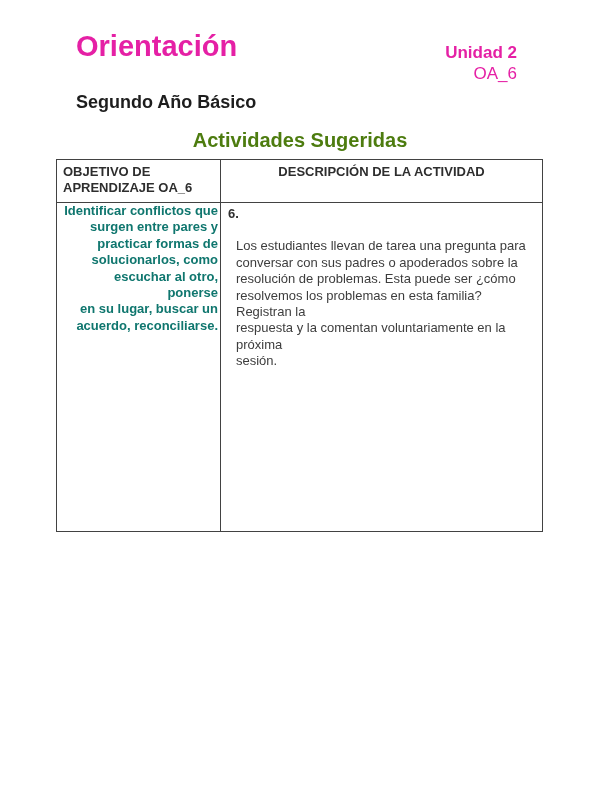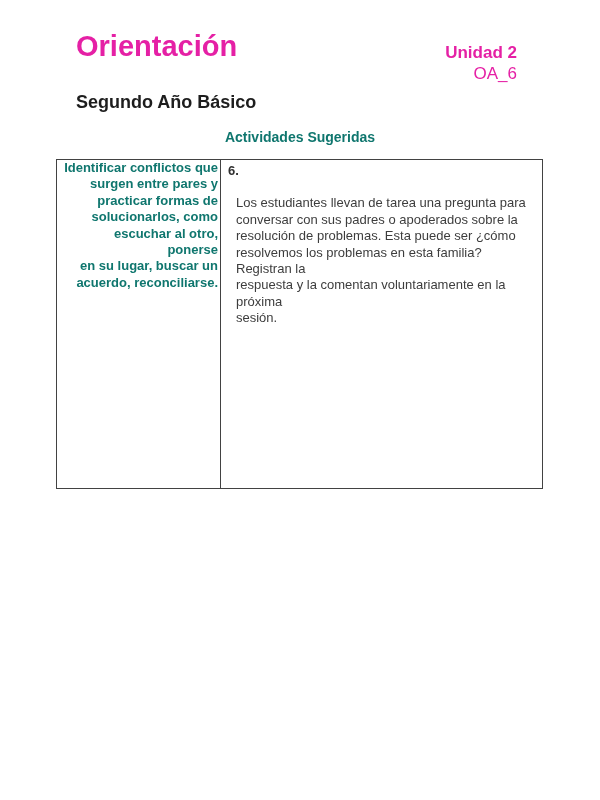--- a/index.html
+++ b/index.html
@@ -33,22 +33,22 @@
     color:var(--magenta);text-align:right;
   }
   .oa-label{
     position:absolute;right:83px;top:65px;
     font-size:17px;font-weight:normal;line-height:1.1;
     color:var(--magenta);text-align:right;
   }
   .section-title{
     position:absolute;left:0;right:0;top:129px;
     text-align:center;
-    font-size:14px;font-weight:bold;
-    color:#0f766e;
+    font-size:20px;font-weight:bold;
+    color:#4d7c0f;
   }
   table.activities-table{
     position:absolute;left:56px;top:159px;
     width:487px;
     border-collapse:collapse;
     table-layout:fixed;
   }
   table.activities-table th,
   table.activities-table td{
     border:1px solid var(--border);
@@ -108,20 +108,25 @@
 <div class="oa-label">OA_6</div>
 
 <div class="section-title">Actividades Sugeridas</div>
 
 <table class="activities-table">
   <colgroup>
     <col style="width:164px">
     <col>
   </colgroup>
   <tbody>
+      <tr>
+    <th class="obj-header">OBJETIVO DE
+APRENDIZAJE OA_6</th>
+    <th class="desc-header">DESCRIPCIÓN DE LA ACTIVIDAD</th>
+  </tr>
   <tr>
     <td class="objective-cell">Identificar conflictos que
 surgen entre pares y
 practicar formas de
 solucionarlos, como
 escuchar al otro, ponerse
 en su lugar, buscar un
 acuerdo, reconciliarse.</td>
     <td class="activity-cell">
       <div class="activity-number">6.</div>

